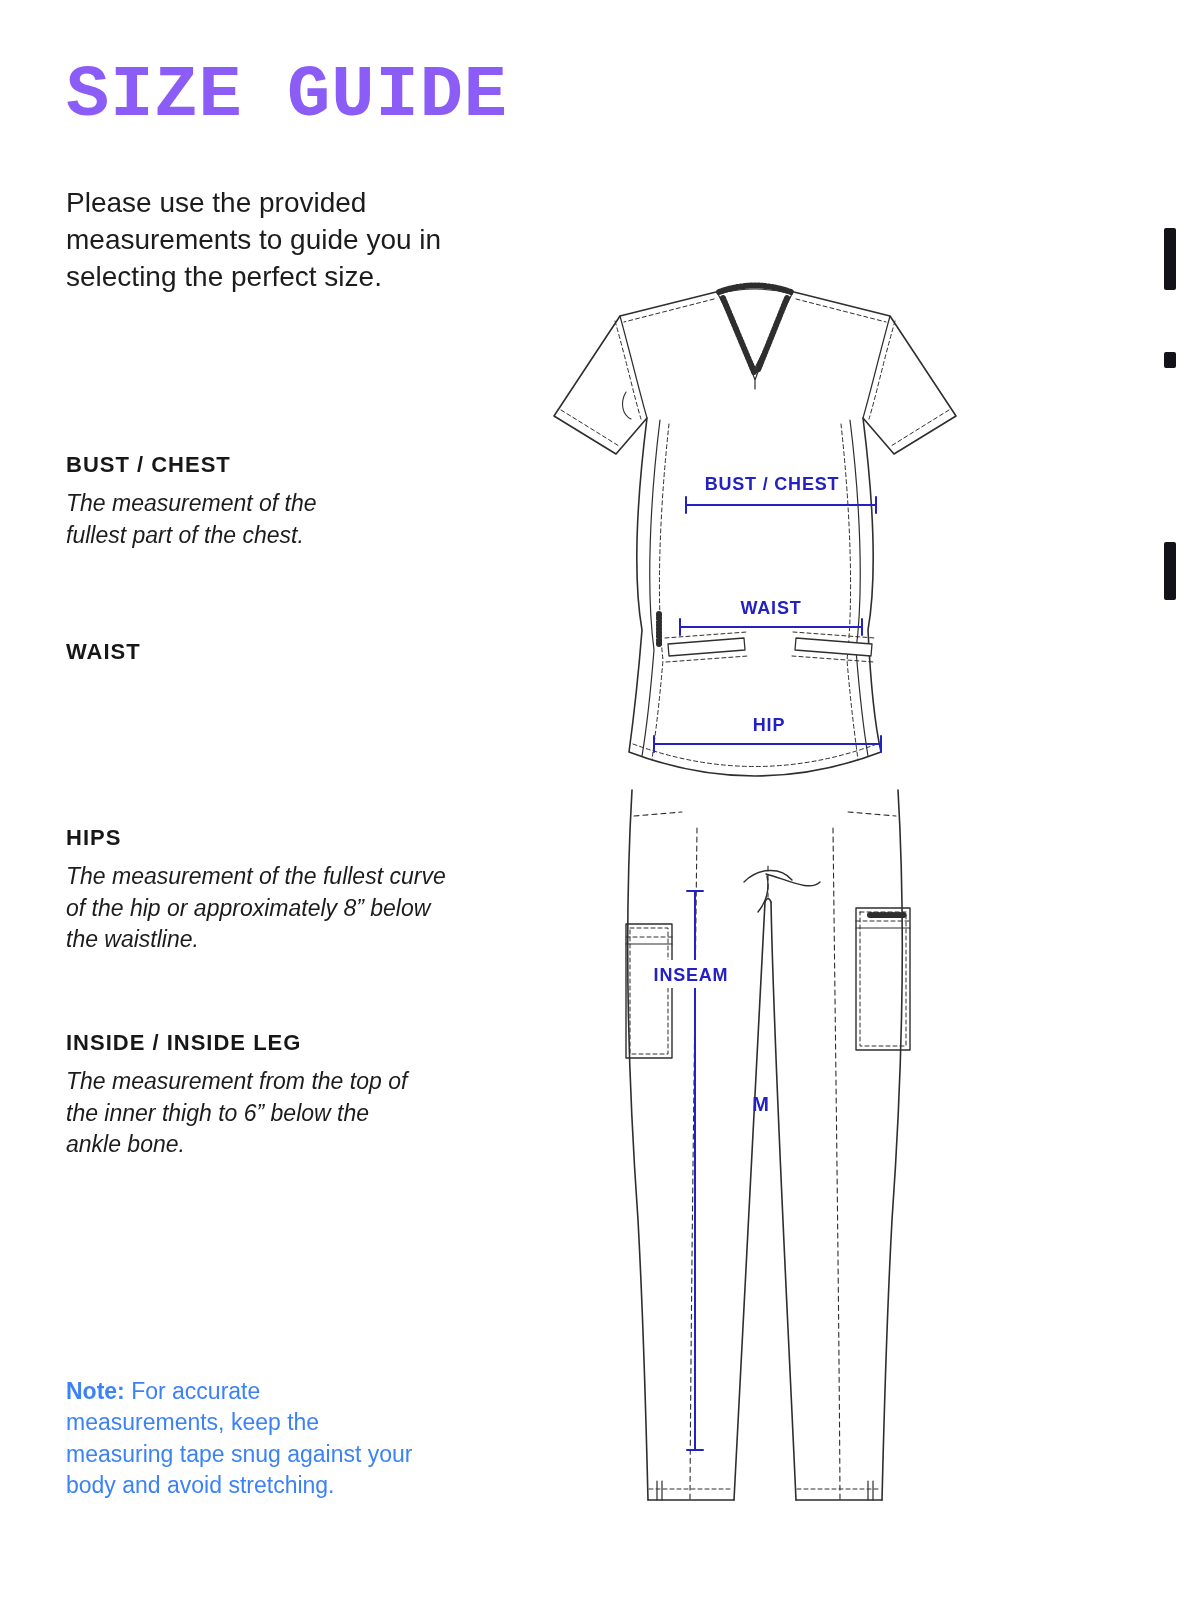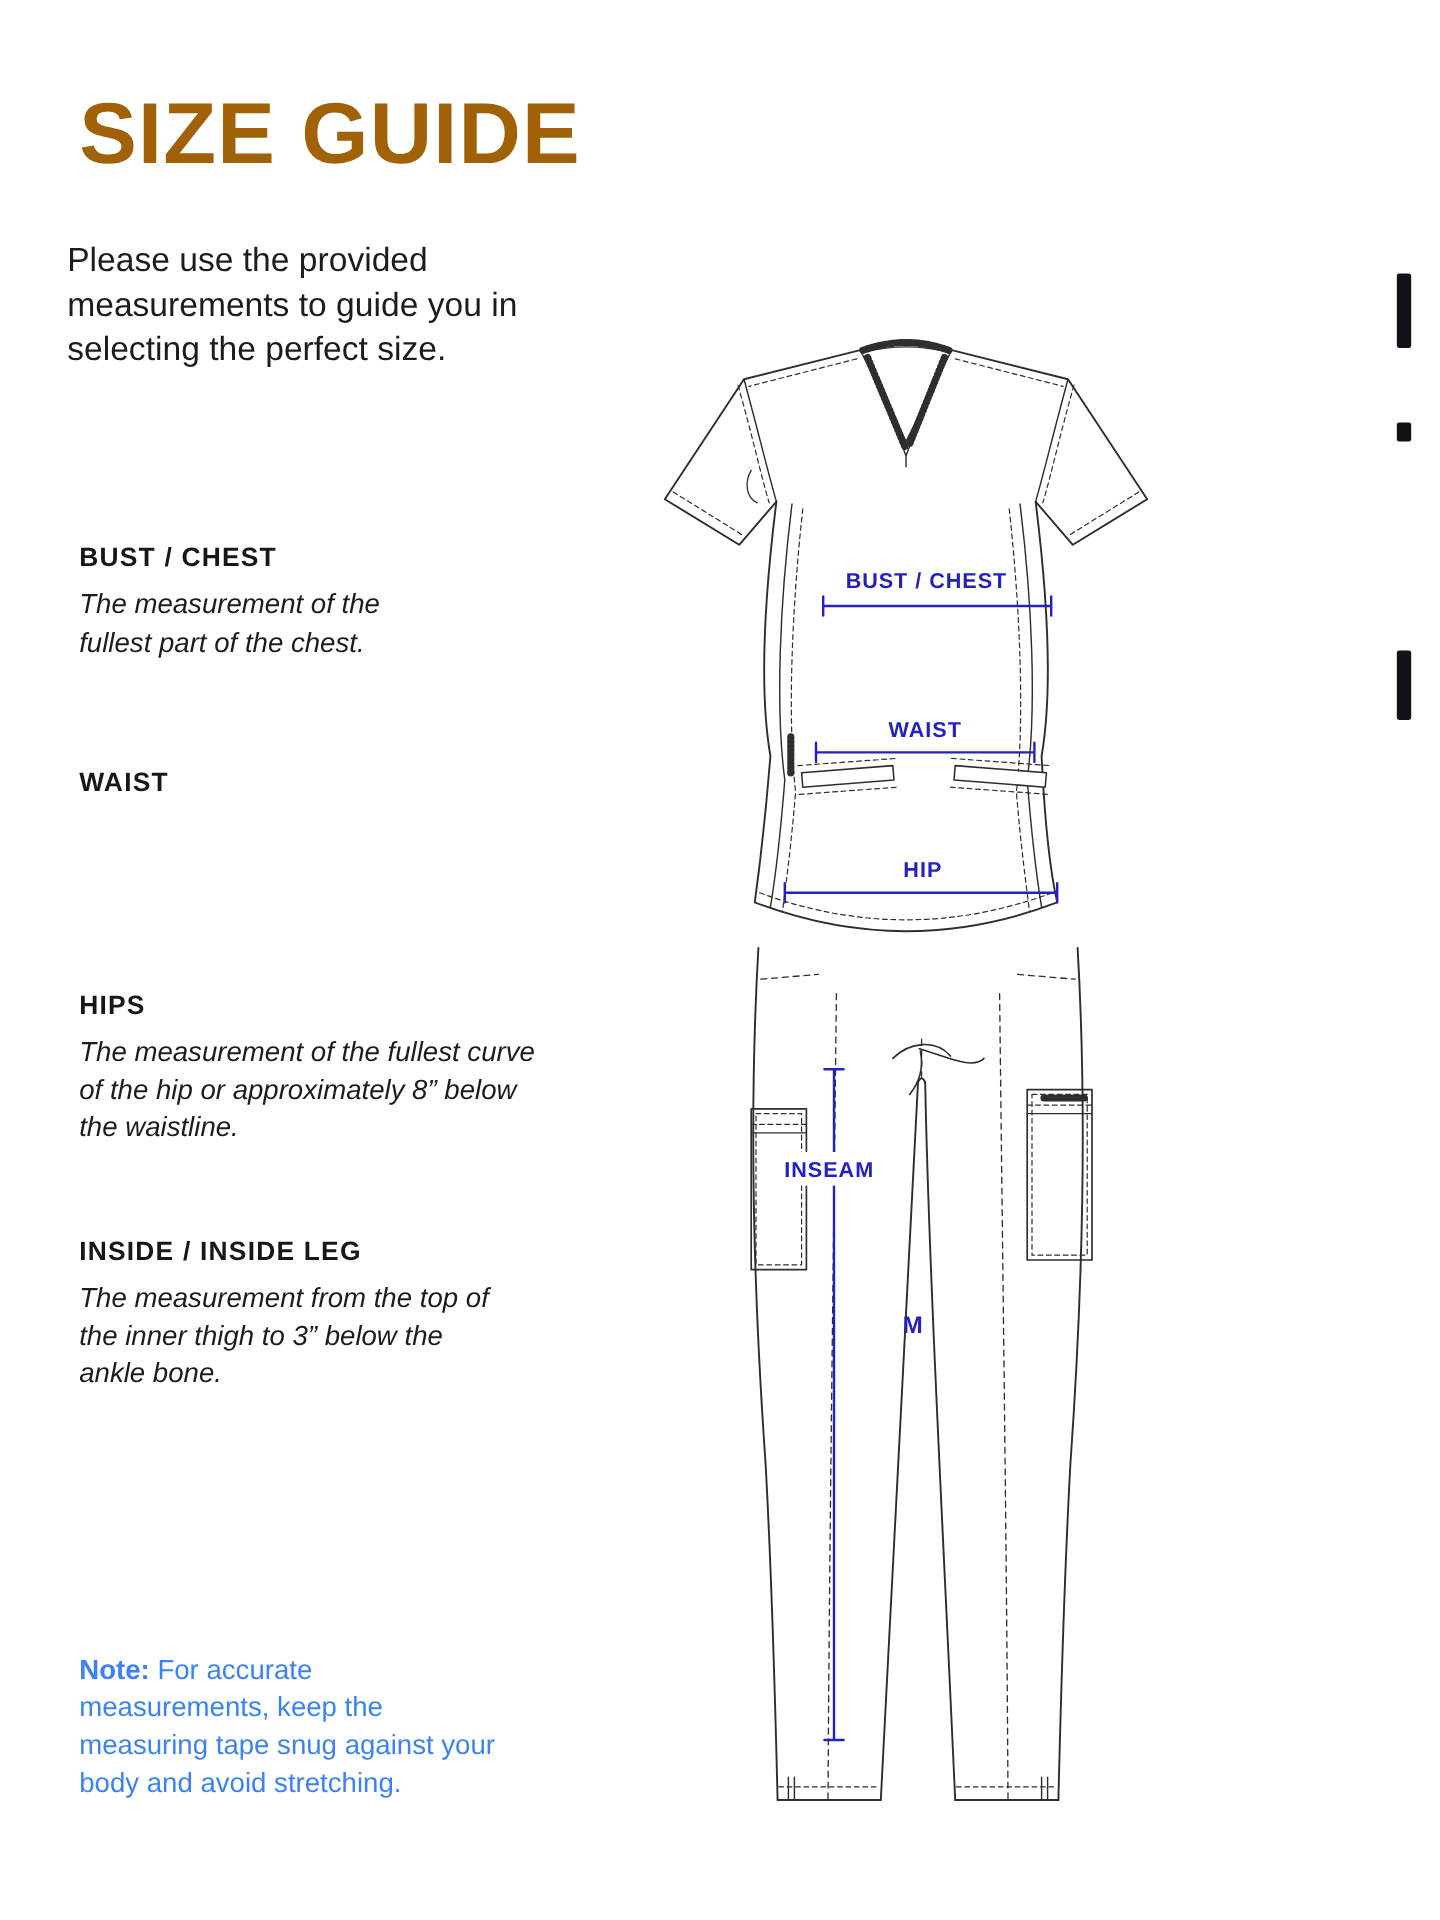--- a/index.html
+++ b/index.html
@@ -1,25 +1,25 @@
 <!DOCTYPE html>
 <html><head>
 <meta charset="utf-8">
 <style>
   * { margin:0; padding:0; box-sizing:border-box; }
   body { font-family:"Liberation Sans", sans-serif; background:#ffffff; color:#1d1d1d; }
   .page { position:relative; width:1200px; height:1600px; background:#ffffff; overflow:hidden; }
 
   .title {
-    position:absolute; left:66px; top:76px;
-    font-size:72px; font-weight:bold; letter-spacing:1px; color:#a16207; line-height:1;
+    position:absolute; left:66px; top:60px;
+    font-size:72px; font-weight:bold; letter-spacing:1px; color:#8b5cf6; line-height:1;font-family:Liberation Mono, monospace;
   }
   .intro {
-    position:absolute; left:56px; top:184px; width:470px;
-    font-size:28px; line-height:1.33; color:#1c1c1c;margin-top:14px;
+    position:absolute; left:66px; top:184px; width:470px;
+    font-size:28px; line-height:1.33; color:#1c1c1c;
   }
   .sec-title {
     position:absolute; left:66px;
     font-size:22px; font-weight:bold; letter-spacing:1px; color:#171717;
   }
   .sec-body {
     position:absolute; left:66px;
     font-size:23px; line-height:1.38; color:#1c1c1c;font-style:italic;
   }
   .note {
@@ -53,21 +53,21 @@
 
   <h2 class="sec-title" style="top:452px">BUST / CHEST</h2>
   <p class="sec-body" style="top:488px;width:300px">The measurement of the fullest part of the chest.</p>
 
   <h2 class="sec-title" style="top:639px">WAIST</h2>
 
   <h2 class="sec-title" style="top:825px">HIPS</h2>
   <p class="sec-body" style="top:861px;width:385px">The measurement of the fullest curve of the hip or approximately 8” below the waistline.</p>
 
   <h2 class="sec-title" style="top:1030px">INSIDE / INSIDE LEG</h2>
-  <p class="sec-body" style="top:1066px;width:355px">The measurement from the top of the inner thigh to 3” below the ankle bone.</p>
+  <p class="sec-body" style="top:1066px;width:355px">The measurement from the top of the inner thigh to 6” below the ankle bone.</p>
 
   <p class="note">
     <b>Note:</b><span> For accurate measurements, keep the measuring tape snug against your body and avoid stretching.</span>
   </p>
 
   <svg class="diagram" width="470" height="1260" viewBox="0 0 470 1260" stroke-linecap="round" stroke-linejoin="round">
 
     <g stroke="#2e2e2e" fill="none">
       <path stroke-width="1.6" d="M112,522 C104,660 108,810 118,952 C124,1062 126,1152 128,1232"></path>
       <path stroke-width="1.6" d="M378,522 C386,660 382,810 372,952 C366,1062 364,1152 362,1232"></path>

